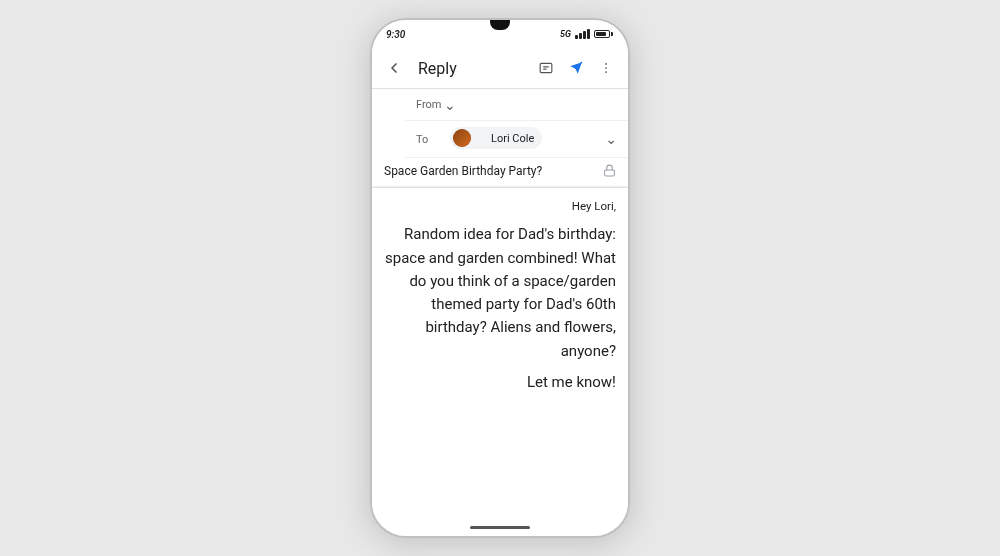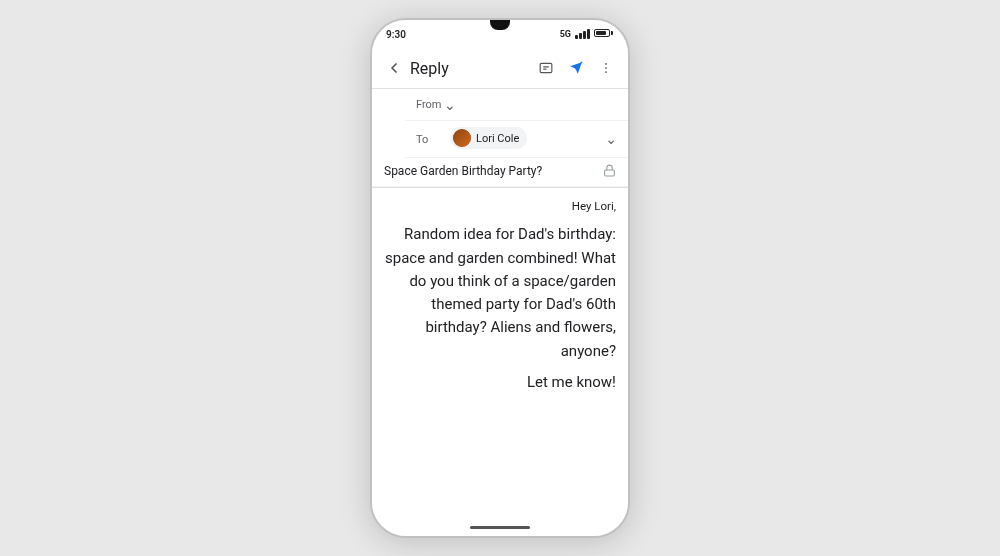--- a/index.html
+++ b/index.html
@@ -30,20 +30,21 @@
     
     .status-bar {
       background: #ffffff;
       height: 28px;
       display: flex;
       align-items: center;
       justify-content: space-between;
       padding: 0 18px 0 14px;
       flex-shrink: 0;
       position: relative;
+      font-style: italic;
     }
 
     .status-bar-left {
       font-size: 10px;
       font-weight: 600;
       color: #222;
     }
 
     .notch {
       position: absolute;
@@ -51,21 +52,21 @@
       transform: translateX(-50%);
       width: 20px;
       height: 10px;
       background: #111;
       border-radius: 0 0 8px 8px;
       top: 0;
     }
 
     .status-bar-right {
       display: flex;
-      align-items: flex-start;
+      align-items: center;
       gap: 4px;
       font-size: 10px;
       font-weight: 600;
       color: #222;
     }
 
     .signal-bars {
       display: flex;
       align-items: flex-end;
       gap: 1px;
@@ -133,21 +134,21 @@
       justify-content: center;
       cursor: pointer;
       flex-shrink: 0;
     }
 
     .top-title {
       flex: 1;
       font-size: 16px;
       font-weight: 400;
       color: #202124;
-      margin-left: 4px;
+      margin-left: 12px;
     }
 
     .top-actions {
       display: flex;
       align-items: center;
       gap: 6px;
     }
 
     .icon-btn {
       width: 24px;
@@ -186,21 +187,21 @@
       color: #5f6368;
       font-size: 14px;
     }
 
     .recipient-chip {
       display: inline-flex;
       align-items: center;
       background: #f1f3f4;
       border-radius: 12px;
       padding: 2px 8px 2px 3px;
-      gap: 5px;
+      gap: 20px;
       text-align: center;
     }
 
     .recipient-avatar {
       width: 18px;
       height: 18px;
       border-radius: 50%;
       background: #a0522d;
       display: flex;
       align-items: center;

